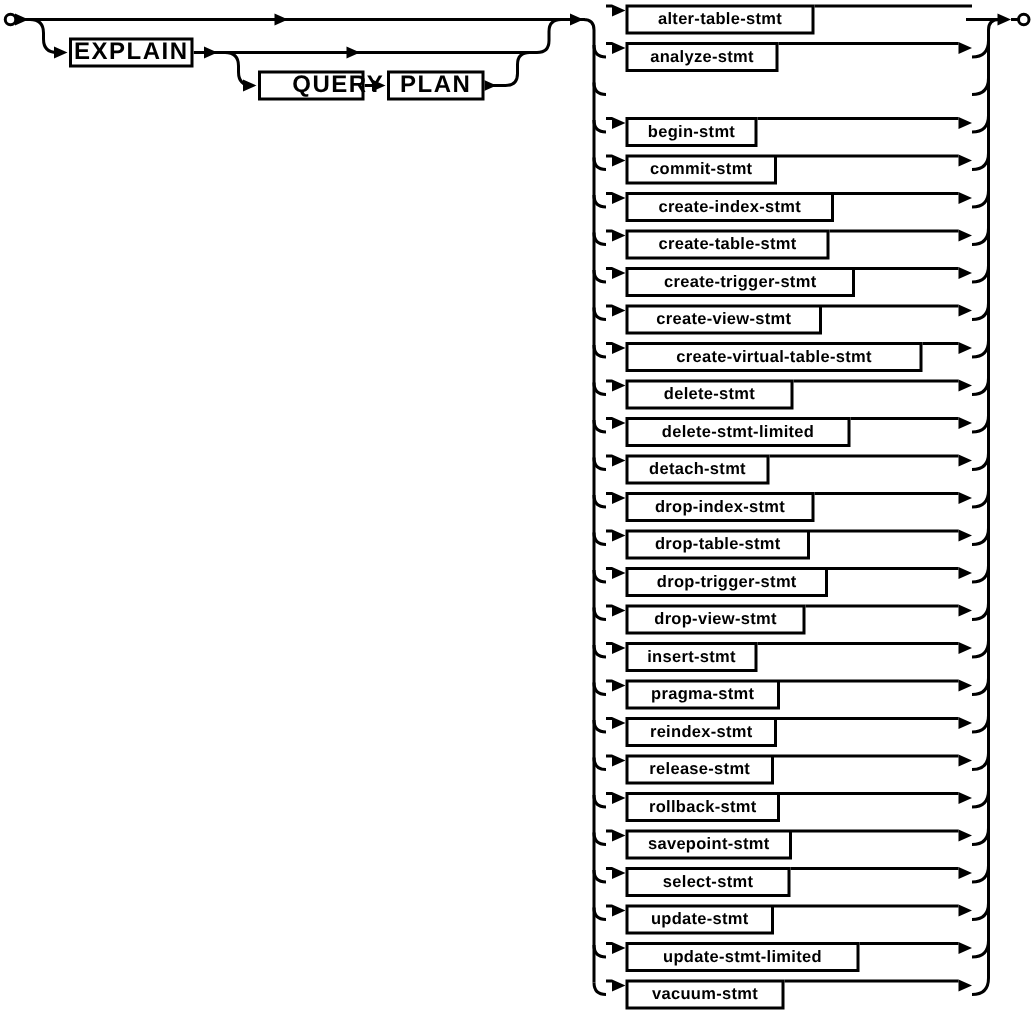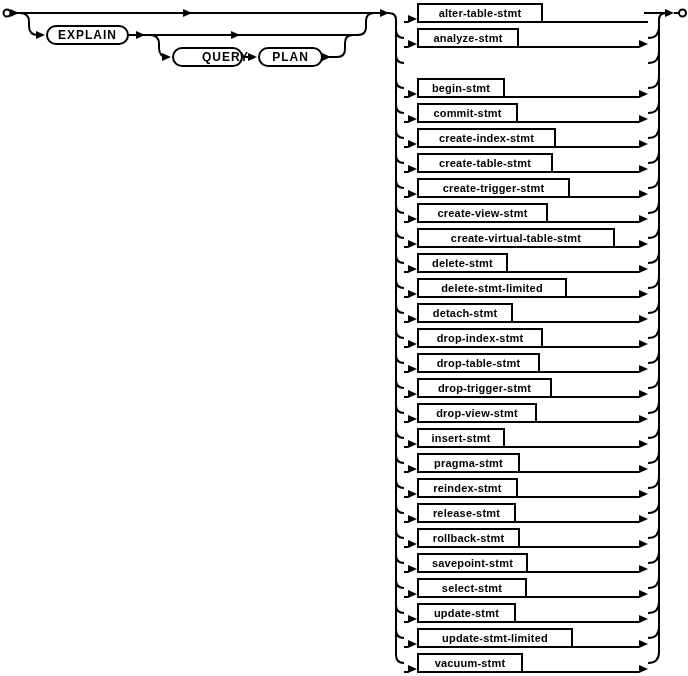--- a/index.html
+++ b/index.html
@@ -1,31 +1,31 @@
 <!DOCTYPE html>
 <html><head>
 <meta charset="utf-8">
 <title>sql-stmt</title>
 <style>
   html,body{margin:0;padding:0;background:#fff;}
   .diagram{position:relative;width:688px;height:676px;background:#fff;overflow:hidden;
            font-family:"Liberation Sans",sans-serif;}
   svg.plumbing{position:absolute;left:0;top:0;}
-  .row{position:absolute;left:404px;width:244px;height:20px;display:flex;align-items:flex-end;}
+  .row{position:absolute;left:404px;width:244px;height:20px;display:flex;align-items:flex-start;}
   .stub{width:4px;height:2px;background:#000;flex:0 0 auto;}
   .tri{width:0;height:0;border-left:9px solid #000;border-top:4px solid transparent;
        border-bottom:4px solid transparent;flex:0 0 auto;}
   .node{box-sizing:border-box;height:20px;border:2px solid #000;background:#fff;
         display:flex;align-items:center;justify-content:center;flex:0 0 auto;
         font-weight:bold;font-size:11px;letter-spacing:0.2px;white-space:nowrap;
         color:#000;text-decoration:none;cursor:pointer;}
   .tail{flex:1 1 auto;height:2px;background:#000;}
   .pill{position:absolute;box-sizing:border-box;height:20px;border:2px solid #000;
-        border-radius:10px;background:#fff;display:flex;align-items:center;
-        justify-content:center;font-weight:bold;font-size:12px;letter-spacing:1px;
+        border-radius:0;background:#fff;display:flex;align-items:center;
+        justify-content:center;font-weight:bold;font-size:16px;letter-spacing:1px;
         white-space:nowrap;color:#000;}
 </style>
 </head>
 <body>
 
 <div class="diagram">
 
   <svg class="plumbing" width="688" height="676" viewBox="0 0 688 676">
 
     <path fill="none" stroke="#000" stroke-width="2" d="
@@ -132,21 +132,21 @@
   <div class="row" style="top:228px">
     <span class="stub"></span>
     <span class="tri"></span>
     <a class="node" style="width:198px">create-virtual-table-stmt</a>
     <span class="tail"></span>
     <span class="tri"></span>
   </div>
   <div class="row" style="top:253px">
     <span class="stub"></span>
     <span class="tri"></span>
-    <a class="node" style="width:91px">delete-stmt</a>
+    <a class="node" style="width:112px">delete-stmt</a>
     <span class="tail"></span>
     <span class="tri"></span>
   </div>
   <div class="row" style="top:278px">
     <span class="stub"></span>
     <span class="tri"></span>
     <a class="node" style="width:150px">delete-stmt-limited</a>
     <span class="tail"></span>
     <span class="tri"></span>
   </div>

